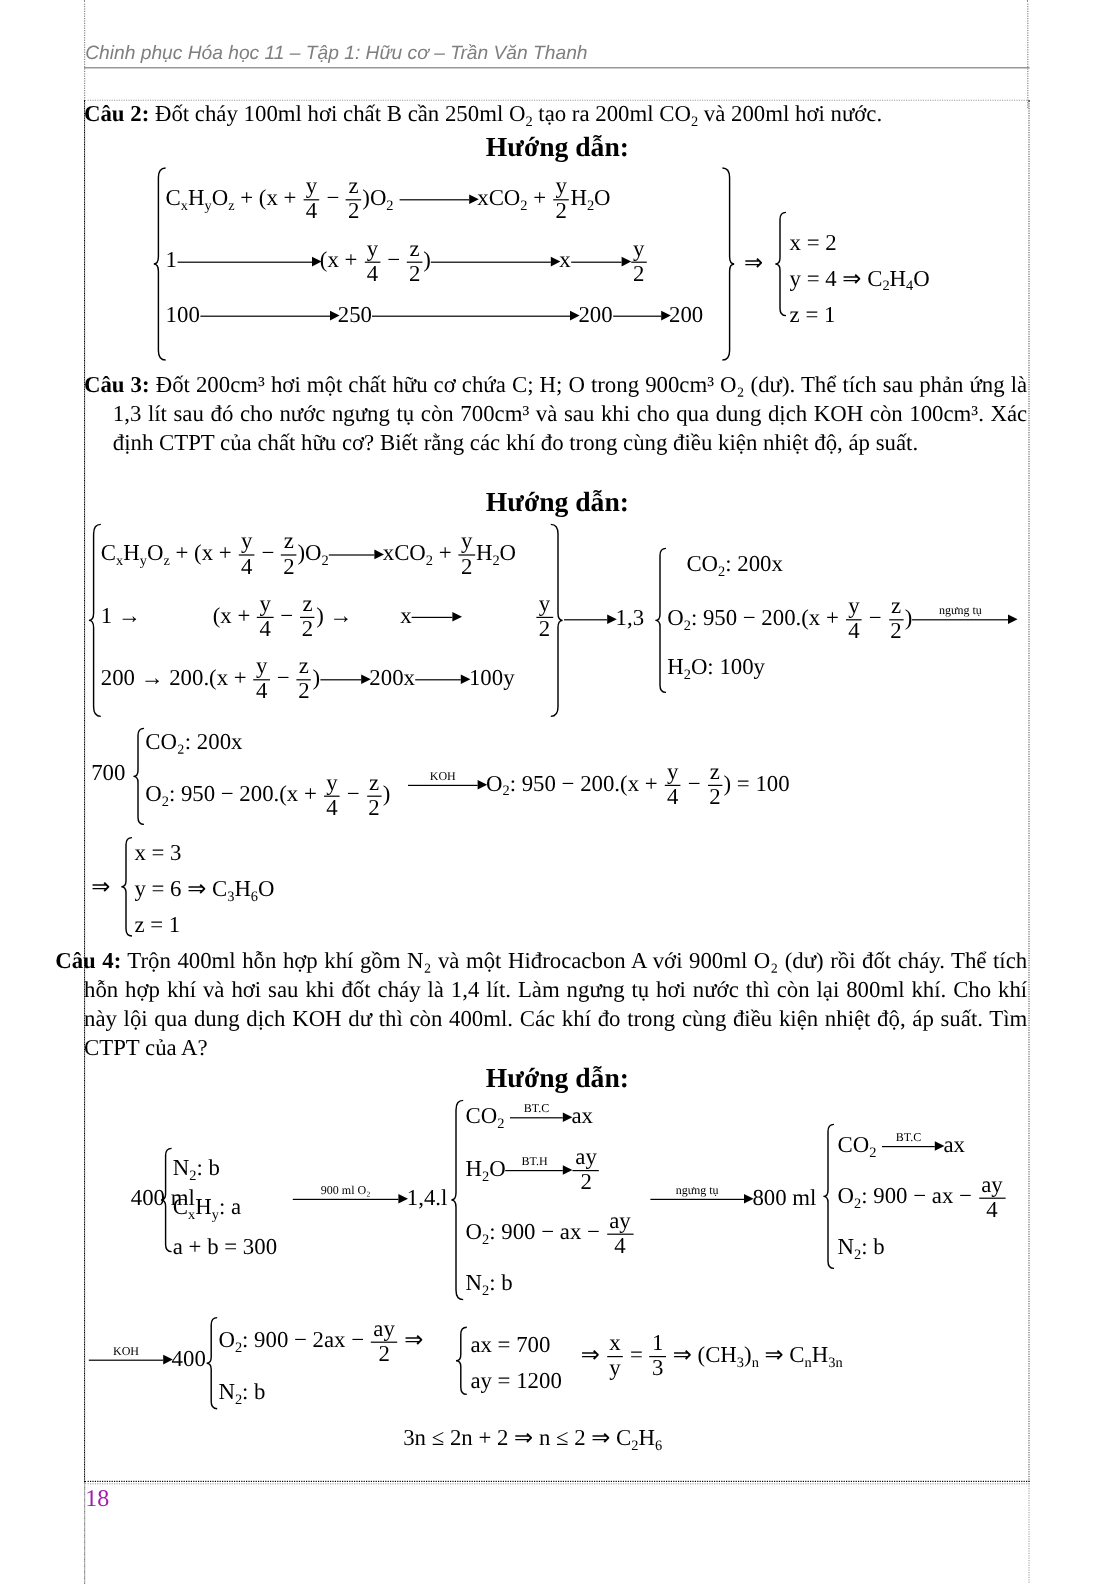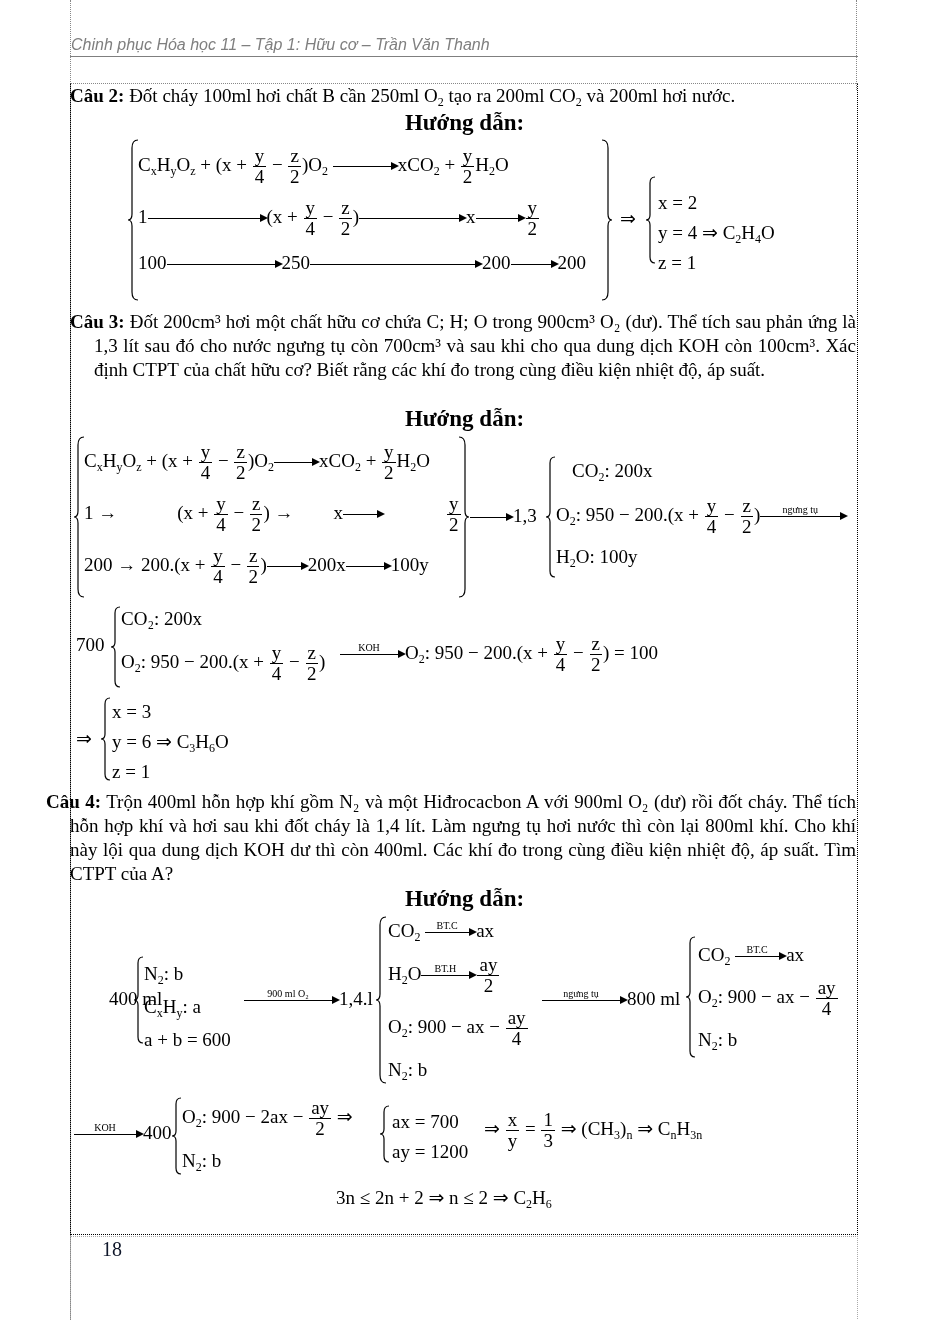--- a/index.html
+++ b/index.html
@@ -9,21 +9,21 @@
   .vguide-l { position:absolute; left:70px; top:0; height:1320px; border-left:1px dotted #888; }
   .vguide-r { position:absolute; left:856px; top:0; height:90px; border-left:1px dotted #888; }
   .header-text { left:71px; top:36px; font-family:"Liberation Sans", sans-serif; font-style:italic;
                  color:#7f7f7f; font-size:16px; }
   .header-rule { position:absolute; left:70px; top:56px; width:788px; border-top:1px solid #7f7f7f; }
   .body-box { position:absolute; left:70px; top:83px; width:786px; height:1150px;
               border-top:1px dotted #888; border-left:1px dotted #000; border-right:1px dotted #000;
               border-bottom:1px dotted #000; }
   .footer-box { position:absolute; left:70px; top:1236px; width:786px; height:90px;
                 border-top:1px dotted #aaa; border-left:1px dotted #aaa; border-right:1px dotted #aaa; }
-  .page-num { left:71px; top:1238px; color:#0f172a; font-size:20px;margin-left:31px; }
+  .page-num { left:71px; top:1238px; color:#a21caf; font-size:20px; }
   .q { position:absolute; left:70px; width:786px; line-height:24px; text-align:justify; }
   .q p { margin:0; }
   .heading { position:absolute; left:0; width:929px; text-align:center; font-weight:bold; font-size:23px; }
   sub { font-size:12px; vertical-align:-4px; line-height:0; }
   .frac { display:inline-flex; flex-direction:column; align-items:center; vertical-align:middle; line-height:20px; margin:0 1px; }
   .frac .n { border-bottom:1px solid #000; padding:0 2px; }
   .brace { position:absolute; font-size:0; }
   .brace svg { display:block; }
   .arrow { display:inline-block; position:relative; height:1px; border-top:1px solid #000; vertical-align:middle; margin-right:7px; }
   .arrow::after { content:""; position:absolute; right:-8px; top:-5px; border-left:8px solid #000;
@@ -213,21 +213,21 @@
 
 <div class="eq" style="left:62px;top:988px;margin-left:47px;">400 ml</div>
 <div class="brace" style="left:134px;top:955px;">
   <svg width="10" height="90">
       <path d="M9 2 Q4 2 4 8 L4 40 Q4 45 0 45 Q4 45 4 50 L4 82 Q4 88 9 88" fill="none" stroke="#000" stroke-width="1.2"></path>
     </svg>
 </div>
 <div class="eq" style="left:144px;top:957px;line-height:33px;">
   <div>N<sub>2</sub>: b</div>
   <div>C<sub>x</sub>H<sub>y</sub>: a</div>
-  <div>a + b = 600</div>
+  <div>a + b = 300</div>
 </div>
 <div class="eq" style="left:244px;top:988px;">
   <span class="arrow" style="width:88px"><span class="lbl">900 ml O₂</span></span><span>1,4.l</span>
 </div>
 <div class="brace" style="left:376px;top:915px;">
   <svg width="12" height="170">
       <path d="M10 2 Q4 2 4 10 L4 79 Q4 85 0 85 Q4 85 4 91 L4 160 Q4 168 10 168" fill="none" stroke="#000" stroke-width="1.2"></path>
     </svg>
 </div>
 <div class="eq" style="left:388px;top:920px;">

